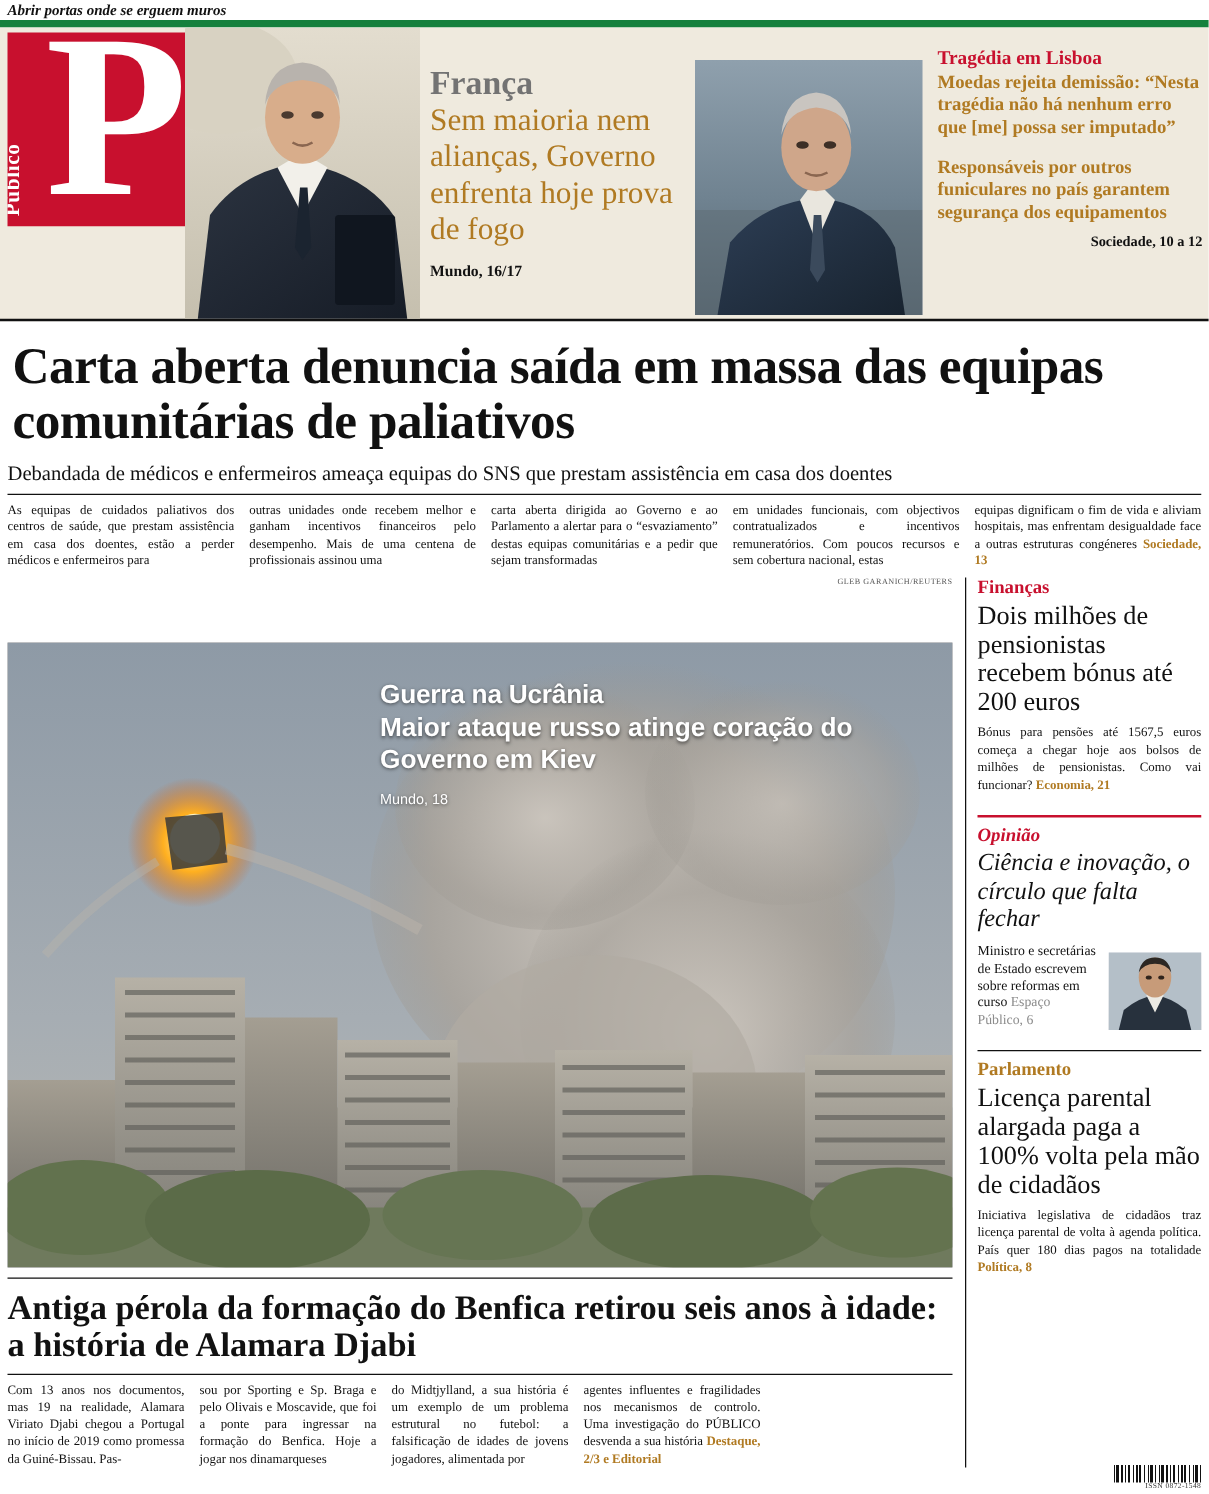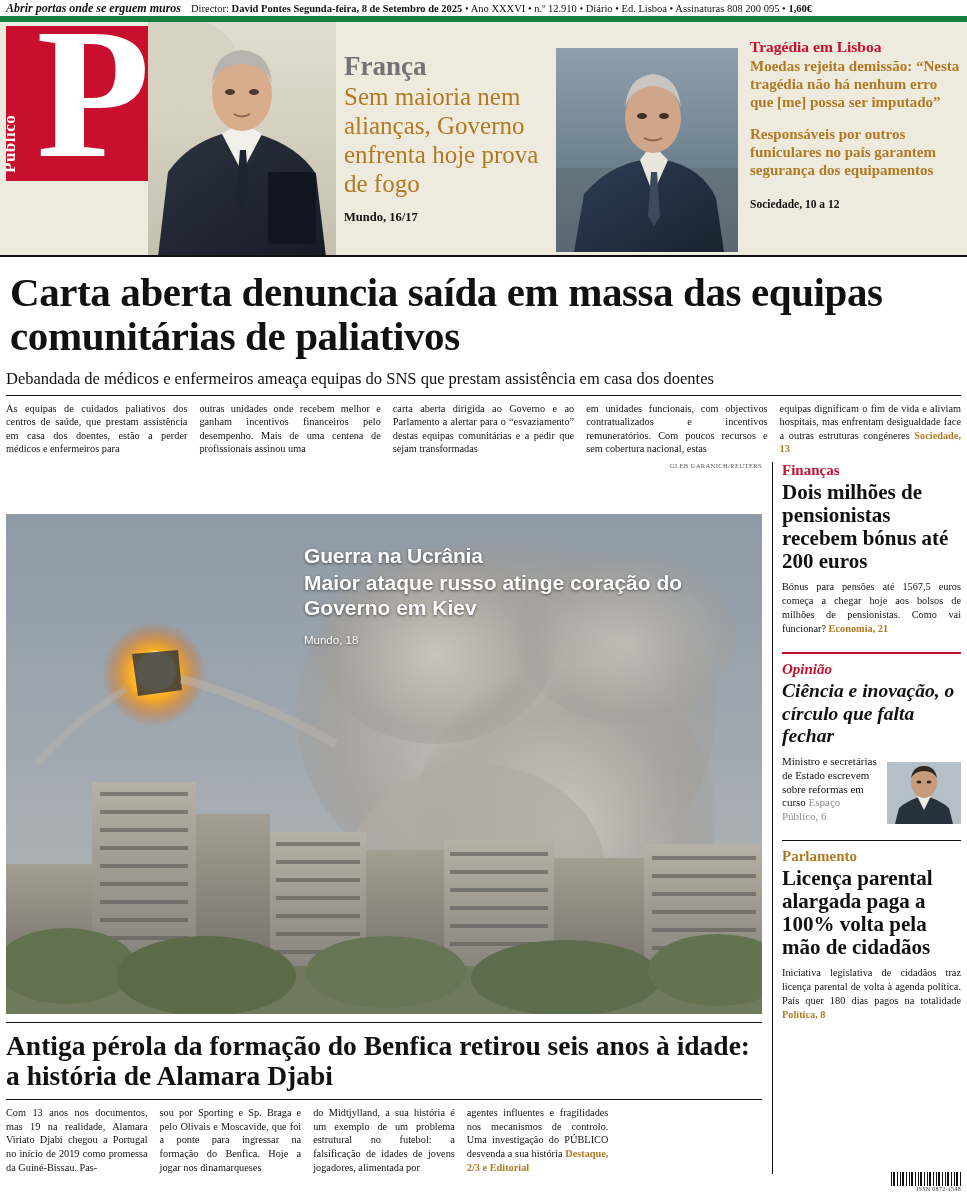--- a/index.html
+++ b/index.html
@@ -132,24 +132,25 @@
     margin-top: 2px;
   }
   .lisboa-block .head2 {
     font-size: 15px;
     font-weight: bold;
     color: #b07a22;
     line-height: 1.2;
     margin-top: 14px;
   }
   .lisboa-block .ref {
-    margin-top: 19px;
+    margin-top: 9px;
     font-size: 11.5px;
     font-weight: bold;
     color: #111;
+    text-align: right;
   }
 
   
   .lead {
     padding: 10px 6px 0 6px;
   }
   .lead h1 {
     margin: 4px;
     font-size: 41px;
     line-height: 1.07;
@@ -261,21 +262,21 @@
   .rblock { padding-bottom: 8px; }
   .rkicker {
     font-size: 15px;
     font-weight: bold;
     color: #c8102e;
     margin-bottom: 2px;
   }
   .rkicker.gold { color: #b07a22; }
   .rhead {
     font-size: 21px;
-    font-weight: bold;
+    font-weight: normal;
     line-height: 1.1;
   }
   .rtext {
     font-size: 10.3px;
     line-height: 1.34;
     margin-top: 7px;
     text-align: justify;
   }
   .hr-black { border-top: 1px solid #111; margin: 8px 0 7px 0; }
   .hr-red { border-top: 2px solid #c8102e; margin: 9px 0 7px 0; }
@@ -320,27 +321,20 @@
     background: repeating-linear-gradient(90deg,#111 0 1px,#fff 1px 2px,#111 2px 4px,#fff 4px 6px,#111 6px 7px,#fff 7px 9px);
   }
 </style>
 </head>
 <body>
 
 <div class="page">
 
   <div class="topstrip">
     <span class="slogan">Abrir portas onde se erguem muros</span>
-    <span class="meta">
-      <span>Director:</span>
-      <b>David Pontes</b>
-      <b>Segunda-feira, 8 de Setembro de 2025</b>
-      <span>• Ano XXXVI • n.º 12.910 • Diário • Ed. Lisboa • Assinaturas 808 200 095 •</span>
-      <b>1,60€</b>
-    </span>
   </div>
 
   <div class="masthead">
 
     <div class="logo-box">
       <span class="pletter">P</span>
       <span class="wordmark">Público</span>
     </div>
 
     <div class="photo-bayrou">

